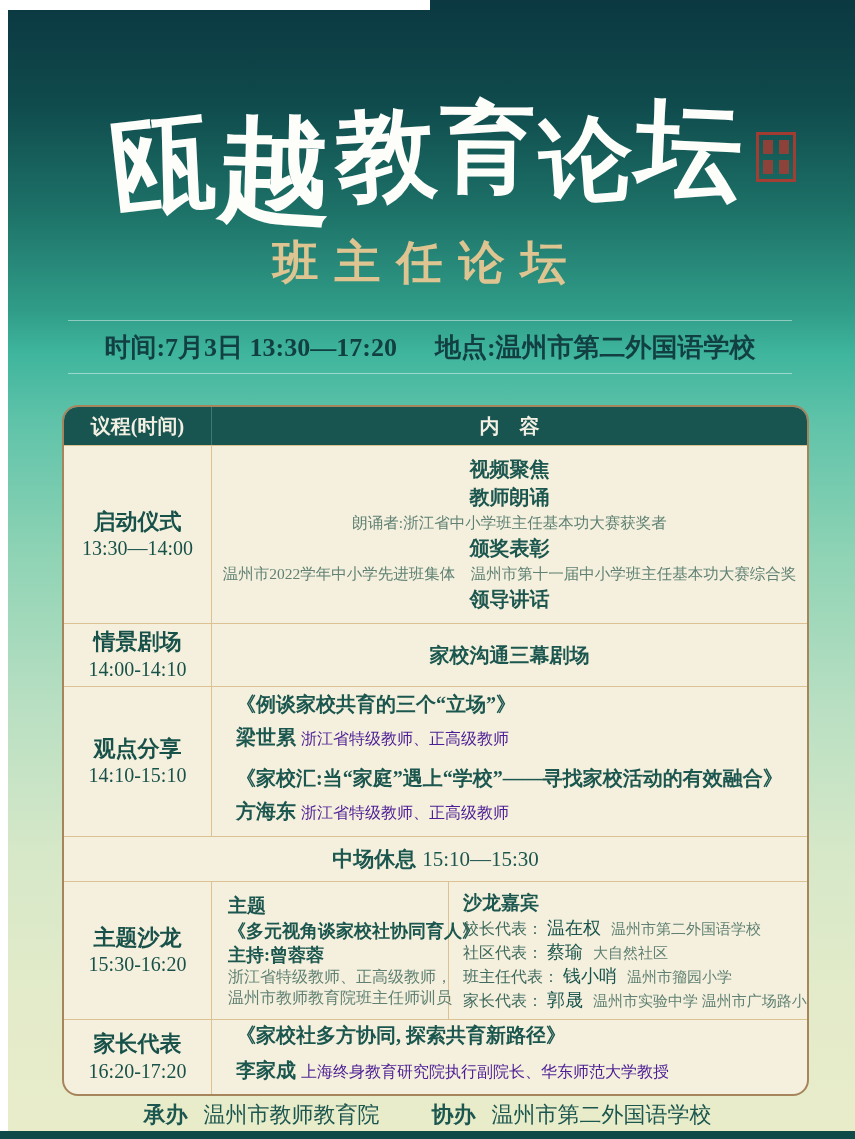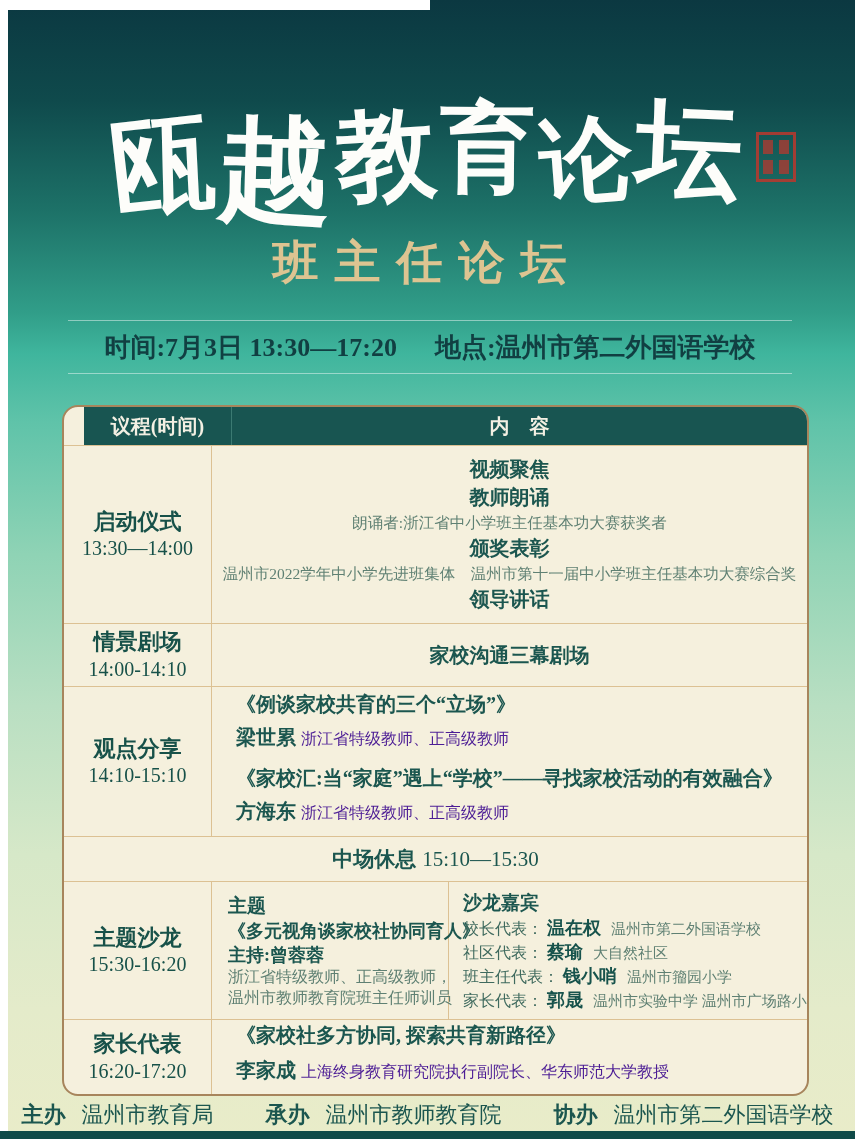--- a/index.html
+++ b/index.html
@@ -38,21 +38,21 @@
   #info-band{left:68px;top:320px;width:724px;height:52px;
     border-top:1px solid rgba(255,255,255,.45);border-bottom:1px solid rgba(255,255,255,.45);
     display:flex;align-items:center;justify-content:center;gap:38px;
     color:#113f42;font-size:26px;font-weight:bold;white-space:nowrap;}
 
   
   #agenda-table{left:62px;top:405px;width:747px;height:691px;box-sizing:border-box;
     background:#f5f0dd;border:2px solid #a7855c;border-radius:16px;overflow:hidden;
     display:flex;flex-direction:column;}
   .trow{display:flex;box-sizing:border-box;border-top:1px solid #dcc193;}
-  .trow:first-child{border-top:none;margin-left:20px;}
+  .trow:first-child{border-top:none;}
   #thead{height:38px;background:#185551;color:#f3f0e3;font-weight:bold;font-size:20px;}
   #thead .agenda-cell{border-right:1px solid #3b7a72;color:#f3f0e3;}
   .agenda-cell{width:148px;flex:0 0 148px;box-sizing:border-box;border-right:1px solid #dcc193;
     display:flex;flex-direction:column;align-items:center;justify-content:center;
     color:#175149;text-align:center;}
   .content-cell{flex:1;display:flex;flex-direction:column;justify-content:center;box-sizing:border-box;}
   .agenda-title{font-size:22px;font-weight:bold;line-height:1.25;}
   .agenda-time{font-size:20px;line-height:1.3;}
   .hcontent{display:flex;align-items:center;justify-content:center;}
 
@@ -78,21 +78,21 @@
   .r4{height:138px;}
   .r4 .content-cell{flex-direction:row;padding:0;}
   .subcol{box-sizing:border-box;display:flex;flex-direction:column;justify-content:center;}
   .subcol.topic{width:237px;flex:0 0 237px;border-right:1px solid #dcc193;padding-left:16px;}
   .subcol.guests{flex:1;padding-left:14px;}
   .topic-label,.guests-label{color:#1b564f;font-weight:bold;font-size:19px;}
   .topic-line-strong{color:#1b564f;font-weight:bold;font-size:18px;white-space:nowrap;}
   .topic-line-small{color:#5f8073;font-size:16px;white-space:nowrap;}
   .guest-line{white-space:nowrap;font-size:16px;}
   .guest-line .role{color:#3f6a5e;}
-  .guest-line .nm{color:#17534c;font-weight:bold;font-size:18px;}
+  .guest-line .nm{color:#17534c;font-weight:normal;font-size:18px;}
   .guest-line .org{color:#5f8073;font-size:15px;margin-left:6px;}
 
   .r5{flex:1;}
   .r5 .content-cell{padding-left:24px;gap:8px;}
 
   
   #org-footer{left:0;top:1100px;width:855px;display:flex;justify-content:center;
     gap:52px;color:#1b564f;font-size:22px;white-space:nowrap;}
   .org-item{display:flex;gap:16px;}
   .org-label{font-weight:bold;}
@@ -238,24 +238,20 @@
         <span class="nm">李家成</span>
         <span class="ds">上海终身教育研究院执行副院长、华东师范大学教授</span>
       </span>
     </div>
   </div>
 
 </div>
 
 <div id="org-footer" class="abs">
   <span class="org-item">
-    <span class="org-label">主办</span>
-    <span class="org-value">温州市教育局</span>
-  </span>
-  <span class="org-item">
     <span class="org-label">承办</span>
     <span class="org-value">温州市教师教育院</span>
   </span>
   <span class="org-item">
     <span class="org-label">协办</span>
     <span class="org-value">温州市第二外国语学校</span>
   </span>
 </div>
 
 <div id="bottom-strip" class="abs"></div>

